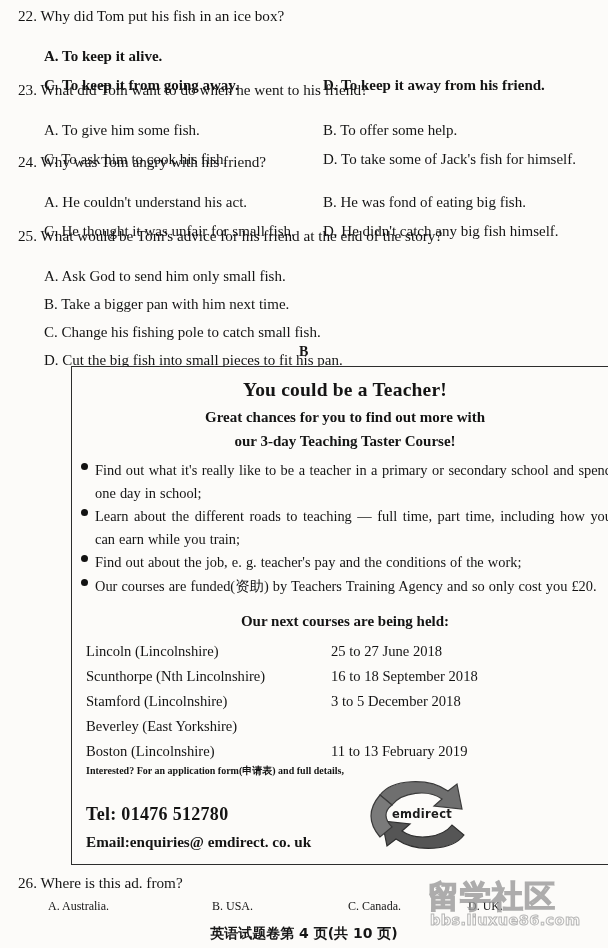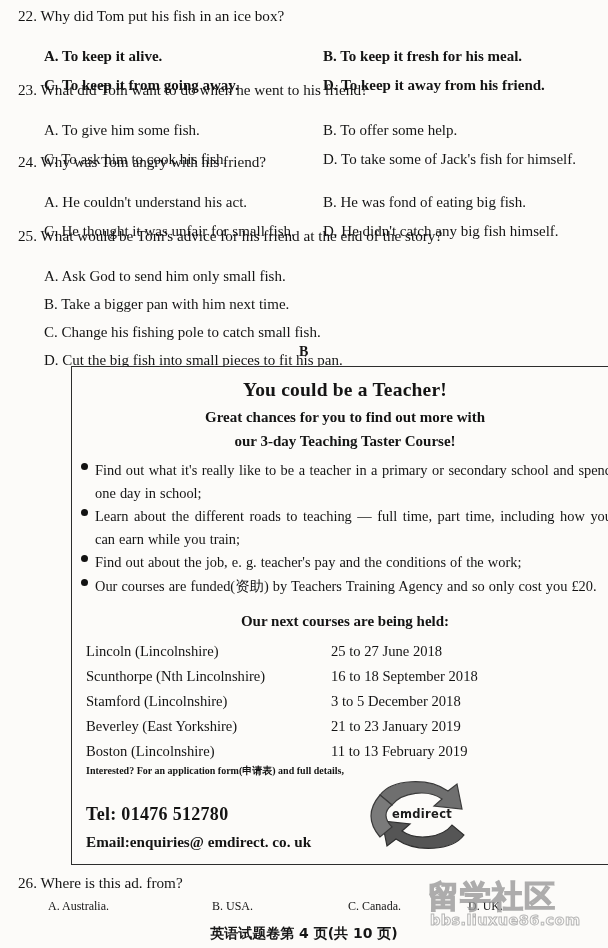--- a/index.html
+++ b/index.html
@@ -137,21 +137,20 @@
 
 <div class="page">
 
   <div class="q" style="top:8px;">
     <div class="q-stem">
       <span>22.</span>
       <span>Why did Tom put his fish in an ice box?</span>
     </div>
     <div class="opt-stack" style="height:60px;font-weight:bold;">
       <div class="opt opt-col-a" style="top:26px;">A. To keep it alive.</div>
-      <div class="opt opt-col-b" style="top:26px;">B. To keep it fresh for his meal.</div>
       <div class="opt opt-col-a" style="top:55px;">C. To keep it from going away.</div>
       <div class="opt opt-col-b" style="top:55px;">D. To keep it away from his friend.</div>
     </div>
   </div>
 
   <div class="q" style="top:82px;">
     <div class="q-stem">
       <span>23.</span>
       <span>What did Tom want to do when he went to his friend?</span>
     </div>
@@ -227,21 +226,20 @@
         <div class="course-row">
           <div class="course-place">Scunthorpe (Nth Lincolnshire)</div>
           <div class="course-date">16 to 18 September 2018</div>
         </div>
         <div class="course-row">
           <div class="course-place">Stamford (Lincolnshire)</div>
           <div class="course-date">3 to 5 December 2018</div>
         </div>
         <div class="course-row">
           <div class="course-place">Beverley (East Yorkshire)</div>
-          <div class="course-date">21 to 23 January 2019</div>
         </div>
         <div class="course-row">
           <div class="course-place">Boston (Lincolnshire)</div>
           <div class="course-date">11 to 13 February 2019</div>
         </div>
       </div>
 
       <div class="interested">Interested? For an application form(申请表) and full details,</div>
       <div class="tel">Tel: 01476 512780</div>
       <div class="email">Email:enquiries@ emdirect. co. uk</div>

